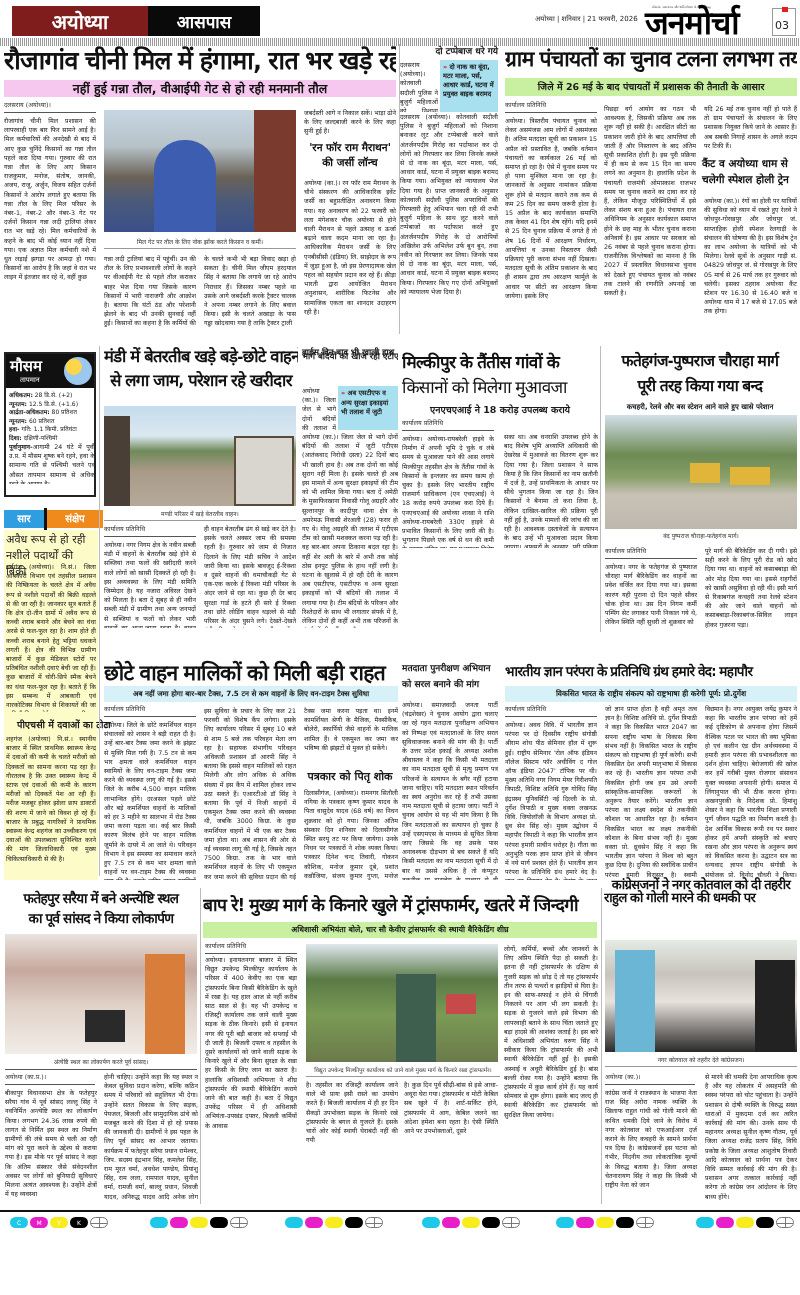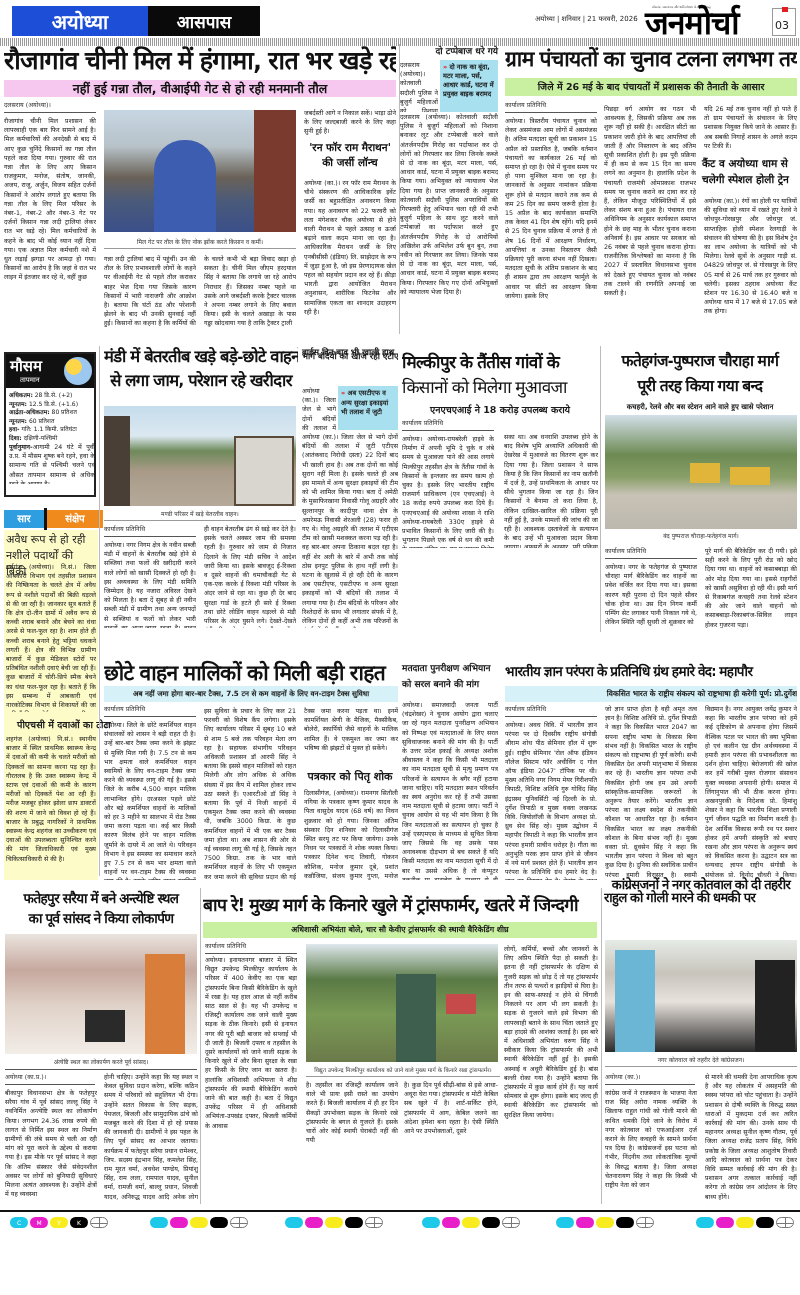--- a/index.html
+++ b/index.html
@@ -10,21 +10,21 @@
 .hl{font-family:"DejaVu Sans Condensed","DejaVu Sans",sans-serif;font-weight:bold;color:#111;letter-spacing:-0.6px;white-space:nowrap;overflow:hidden}
 .photo{background:#9aa3a8;overflow:hidden}
 .caption{font-size:6px;color:#333;text-align:center}
 .rule-dots{height:8px;background:repeating-linear-gradient(90deg,#999 0 1px,#fff 1px 2px)}
 .vline{position:absolute;width:1px;background:#bbb}
 .reg{display:inline-block;width:18px;height:11px;border-radius:6px;margin-right:2px}
 </style>
 </head>
 <body>
 
-<div class="abs" style="left:12px;top:6px;width:136px;height:30px;background:#1d4ed8;color:#fff;font-weight:bold;font-size:20px;display:flex;align-items:center;justify-content:center">अयोध्या</div>
+<div class="abs" style="left:12px;top:6px;width:136px;height:30px;background:#7f1d1d;color:#fff;font-weight:bold;font-size:20px;display:flex;align-items:center;justify-content:center">अयोध्या</div>
 <div class="abs" style="left:148px;top:6px;width:112px;height:30px;background:#0a0a0a;color:#fff;font-weight:bold;font-size:17px;display:flex;align-items:center;justify-content:center">आसपास</div>
 <div class="abs" style="left:535px;top:14px;font-size:7px;color:#222">अयोध्या | शनिवार | 21 फरवरी, 2026</div>
 <div class="abs" style="left:652px;top:5px;font-size:3px;color:#333;width:120px">लोकतंत्र, समाजवाद और धर्मनिरपेक्षता के प्रति प्रतिबद्ध</div>
 <div class="abs" style="left:645px;top:6px;font-size:32px;font-weight:900;color:#000;letter-spacing:-1px;line-height:34px">जनमोर्चा</div>
 <div class="abs" style="left:772px;top:8px;width:24px;height:28px;border:1px solid #999;background:#fff">
   <span class="abs" style="left:9px;top:-2px;width:6px;height:5px;background:#e41e1e"></span>
   <span class="abs" style="left:2px;top:10px;font-size:11px;color:#222">03</span>
 </div>
 <div class="abs rule-dots" style="left:0;top:38px;width:800px"></div>
 
@@ -134,21 +134,21 @@
 <div class="abs body-text" style="left:204px;top:706px;width:92px;height:174px">इस सुविधा के प्रचार के लिए कल 21 फरवरी को विशेष कैंप लगेगा। इसके लिए कार्यालय परिसर में सुबह 10 बजे से शाम 5 बजे तक परिवहन मेला लग रहा है। सहायक संभागीय परिवहन अधिकारी प्रशासन डॉ आरपी सिंह ने बताया कि इससे वाहन मालिकों को राहत मिलेगी और लोग अधिक से अधिक संख्या में इस कैंप में शामिल होकर लाभ उठा सकते हैं। एआरटीओ डॉ सिंह ने बताया कि पूर्व में निजी वाहनों में एकमुश्त टैक्स जमा करने की व्यवस्था थी, जबकि 3000 किग्रा. के कुछ कमर्शियल वाहनों में भी एक बार टैक्स जमा होता था। अब शासन की ओर से नई व्यवस्था लागू की गई है, जिसके तहत 7500 किग्रा. तक के भार वाले कमर्शियल वाहनों के लिए भी एकमुश्त कर जमा करने की सुविधा प्रदान की गई है। कहा कि इस निर्णय से ऐसे सभी वाहन स्वामियों को बड़ी राहत मिलेगी, जिन्हें अब तक मासिक, त्रैमासिक या वार्षिक आधार पर</div>
 <div class="abs body-text" style="left:304px;top:706px;width:94px;height:56px">टैक्स जमा करना पड़ता था। इनमें कामर्शियल श्रेणी के मैजिक, मैक्सीकैब, बोलेरो, स्कार्पियो जैसे वाहनों के मालिक शामिल हैं। वे एकमुश्त कर जमा कर भविष्य की झंझटों से मुक्त हो सकेंगे।</div>
 
 <div class="abs" style="left:302px;top:768px;width:96px;font-weight:bold;font-size:11px;text-align:center;white-space:nowrap">पत्रकार को पितृ शोक</div>
 <div class="abs body-text" style="left:304px;top:788px;width:94px;height:92px">दिलासीगंज, (अयोध्या)। रामनगर सितौली नगिया के पत्रकार कृष्ण कुमार यादव के पिता वासुदेव यादव (68 वर्ष) का निधन शुक्रवार को हो गया। जिनका अंतिम संस्कार दिन शनिवार को दिलासीगंज स्थित सरयू तट पर किया जायेगा। उनके निधन पर पत्रकारों ने शोक व्यक्त किया। पत्रकार दिनेश चन्द तिवारी, गोकरन कौशिक, मनोज कुमार दूबे, प्रशांत कन्नौजिया, संजय कुमार गुप्ता, मनोज गुप्ता, पुरुषोत्तम गुप्ता, रामजी सोनी, अशोक सोनकर, एस एन विश्वकर्मा ने उनकी आत्मा की शांति प्रदान करने की प्रार्थना ईश्वर से की है।</div>
 
 <div class="abs" style="left:402px;top:660px;width:96px;font-weight:bold;font-size:9px;line-height:16px">मतदाता पुनरीक्षण अभियान को सरल बनाने की मांग</div>
 <div class="abs body-text" style="left:402px;top:700px;width:96px;height:180px">अयोध्या। समाजवादी जनता पार्टी (चंद्रशेखर) ने चुनाव आयोग द्वारा चलाए जा रहे गहन मतदाता पुनरीक्षण अभियान को निष्पक्ष एवं मतदाताओं के लिए सरल सुविधाजनक बनाने की मांग की है। पार्टी के उत्तर प्रदेश इकाई के अध्यक्ष अशोक श्रीवास्तव ने कहा कि किसी भी मतदाता का नाम मतदाता सूची से मृत्यु प्रमाण पत्र परिजनों के सत्यापन के बगैर नहीं हटाया जाना चाहिए। यदि मतदाता स्थान परिवर्तन का स्वयं अनुरोध कर रहे हैं तभी उसका नाम मतदाता सूची से हटाया जाए। पार्टी ने चुनाव आयोग से यह भी मांग किया है कि जिन मतदाताओं का सत्यापन हो चुका है उन्हें एसएमएस के माध्यम से सूचित किया जाए जिससे कि वह उसके पास अनावश्यक दौड़भाग से बच सकते हैं यदि किसी मतदाता का नाम मतदाता सूची में दो बार या उससे अधिक है तो कंप्यूटर तकनीक या डाटाबेस के माध्यम से ही उसका नाम बिना नोटिस दिए न हटाया जाए इसके अतिरिक्त पार्टी ने यह मांग किया है कि निष्पक्ष कार्य करने वाले कर्मी की सुरक्षा और उत्पात करने वाले के खिलाफ कठोर कार्यवाई सुनिश्चित की जाए।</div>
 
 <div class="abs hl" style="left:505px;top:660px;width:292px;font-size:13.5px;line-height:22px">भारतीय ज्ञान परंपरा के प्रतिनिधि ग्रंथ हमारे वेद: महापौर</div>
-<div class="abs" style="left:505px;top:686px;width:292px;height:16px;background:#d6f2f8;font-weight:bold;font-size:7.5px;text-align:right;line-height:16px;white-space:nowrap;overflow:hidden">विकसित भारत के राष्ट्रीय संकल्प को राष्ट्रभाषा ही करेगी पूर्ण: प्रो.दुर्गेश</div>
+<div class="abs" style="left:505px;top:686px;width:292px;height:16px;background:#d6f2f8;font-weight:bold;font-size:7.5px;text-align:center;line-height:16px;white-space:nowrap;overflow:hidden">विकसित भारत के राष्ट्रीय संकल्प को राष्ट्रभाषा ही करेगी पूर्ण: प्रो.दुर्गेश</div>
 <div class="abs dateline-bar" style="left:505px;top:704px;width:92px">कार्यालय प्रतिनिधि</div>
 <div class="abs body-text" style="left:505px;top:720px;width:92px;height:160px">अयोध्या। अवध विवि. में भारतीय ज्ञान परंपरा पर दो दिवसीय राष्ट्रीय संगोष्ठी श्रीराम शोध पीठ सेमिनार हॉल में शुरू हुई। राष्ट्रीय सेमिनार 'रोल ऑफ इंडियन नॉलेज सिस्टम फॉर अचीविंग द गोल ऑफ इंडिया 2047' टॉपिक पर थी। मुख्य अतिथि नगर निगम मेयर गिरीशपति त्रिपाठी, विशिष्ट अतिथि गुरु गोविंद सिंह इंद्रप्रस्थ यूनिवर्सिटी नई दिल्ली के प्रो. दुर्गेश त्रिपाठी व मुख्य वक्ता लखनऊ विवि. जियोलॉजी के विभाग अध्यक्ष प्रो. ध्रुव सेन सिंह रहे। मुख्य उद्बोधन में महापौर त्रिपाठी ने कहा कि भारतीय ज्ञान परंपरा हमारी प्राचीन धरोहर है। गीता का अनुभूति परक ज्ञान प्राप्त होने से जीवन में नये मार्ग प्रशस्त होते हैं। भारतीय ज्ञान परंपरा के प्रतिनिधि ग्रंथ हमारे वेद है। ज्ञान का विस्तार वेद है। वेदांग के तहत शिक्षा, कल्प, व्याकरण निरुक्त, छंद और ज्योतिष है। भारतीय ज्ञान परंपरा में चिंतन मनन और ध्यान से</div>
 <div class="abs body-text" style="left:605px;top:704px;width:92px;height:176px">जो ज्ञान प्राप्त होता है वही अमृत तत्व ज्ञान है। विशिष्ट अतिथि प्रो. दुर्गेश त्रिपाठी ने कहा कि विकसित भारत 2047 का सपना राष्ट्रीय भाषा के विकास बिना संभव नहीं है। विकसित भारत के राष्ट्रीय संकल्प को राष्ट्रभाषा ही पूर्ण करेगी। सभी विकसित देश अपनी मातृभाषा में विकास कर रहे हैं। भारतीय ज्ञान परंपरा तभी विकसित होगी जब हम उसे अपनी सांस्कृतिक-सामाजिक जरूरतों के अनुरूप तैयार करेंगे। भारतीय ज्ञान परंपरा का लक्ष्य स्वदेश से तकनीकी कौशल पर आधारित रहा है। वर्तमान विकसित भारत का लक्ष्य तकनीकी कौशल के बिना संभव नहीं है। मुख्य वक्ता प्रो. ध्रुवसेन सिंह ने कहा कि भारतीय ज्ञान परंपरा ने विश्व को बहुत कुछ दिया है। दुनिया की सर्वाधिक प्राचीन परंपरा हमारी विरासत है। स्वामी विवेकानंद जैसे प्रखर विद्वानों ने वैश्विक पटल पर हमें स्थापित भी किया है। चिकित्सा विज्ञान, कृषि, अंतरिक्ष, ज्योतिष जैसे महत्वपूर्ण विषयों पर उत्कृष्ट अध्ययन भारत में पहले से</div>
 <div class="abs body-text" style="left:705px;top:704px;width:92px;height:176px">विद्यमान है। नगर आयुक्त जयेंद्र कुमार ने कहा कि भारतीय ज्ञान परंपरा को हमें कई दृष्टिकोण से अपनाना होगा जिसमें वैश्विक पटल पर भारत की क्या भूमिका हो एवं कलीन एंड ग्रीन अर्थव्यवस्था में हमारी ज्ञान परंपरा की प्रभावशीलता का दर्शन होना चाहिए। बेरोजगारी की खोज कर हमें गरीबी मुक्त रोजगार संसाधन युक्त व्यवस्था अपनानी होगी। समाज में लिंगानुपात की भी ठीक करना होगा। अखनपुरकी के निदेशक प्रो. हिमांशु शेखर ने कहा कि भारतीय शिक्षा प्रणाली पूर्ण जीवन पद्धति का निर्माण करती है। देश आर्थिक विकास रूपी रथ पर सवार होकर हमें अपनी संस्कृति को बचाए रखना और ज्ञान परंपरा के अनुरूप स्वयं को विकसित करना है। उद्घाटन सत्र का धन्यवाद ज्ञापन राष्ट्रीय संगोष्ठी के संयोजक प्रो. विनोद चौधरी ने किया। कहा कि अयोध्या को कैसे विकसित किया जाए? इसी कार्य को पूर्ण करने के लिए विवि. एवं नगर निगम अयोध्या ने एमओयू हस्ताक्षरित किया है।</div>
 
 <div class="abs hl" style="left:4px;top:888px;width:194px;font-size:13.5px;line-height:20px;text-align:center">फतेहपुर सरैया में बने अन्त्येष्टि स्थल</div>
 <div class="abs hl" style="left:4px;top:908px;width:194px;font-size:13.5px;line-height:20px;text-align:center">का पूर्व सांसद ने किया लोकार्पण</div>
 <div class="abs photo" style="left:5px;top:934px;width:192px;height:120px;background:linear-gradient(180deg,#eae4de 0%,#c6a89e 30%,#e0d2c8 60%,#f2ede8 100%)">
   <div class="abs" style="left:80px;top:76px;width:40px;height:32px;background:#2a2a2a"></div>
   <div class="abs" style="left:140px;top:20px;width:40px;height:100px;background:#d97e3a"></div>

